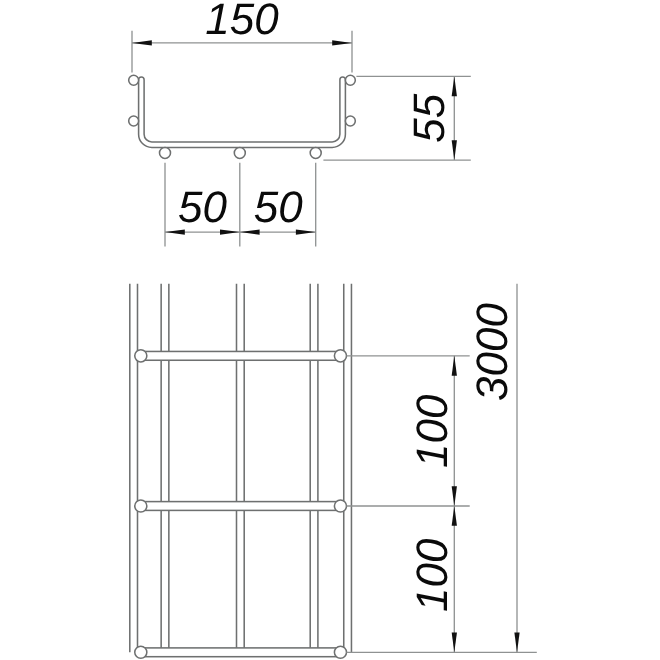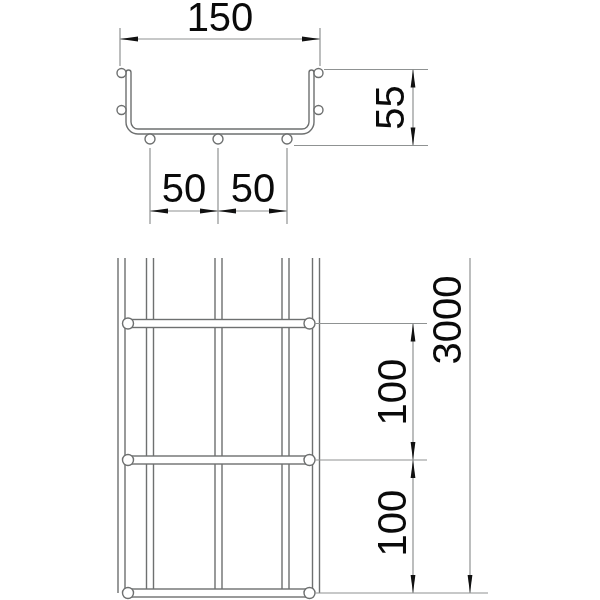--- a/index.html
+++ b/index.html
@@ -6,20 +6,21 @@
     margin: 0;
     padding: 0;
     background: #ffffff;
   }
   .canvas-wrap {
     position: relative;
     width: 600px;
     height: 600px;
     background: #ffffff;
     overflow: hidden;
+    font-style: italic;
   }
   svg { display: block; }
   
   .geo {
     fill: none;
     stroke: #6e7070;
     stroke-width: 1.4;
   }
   .geo-fill {
     fill: #ffffff;

